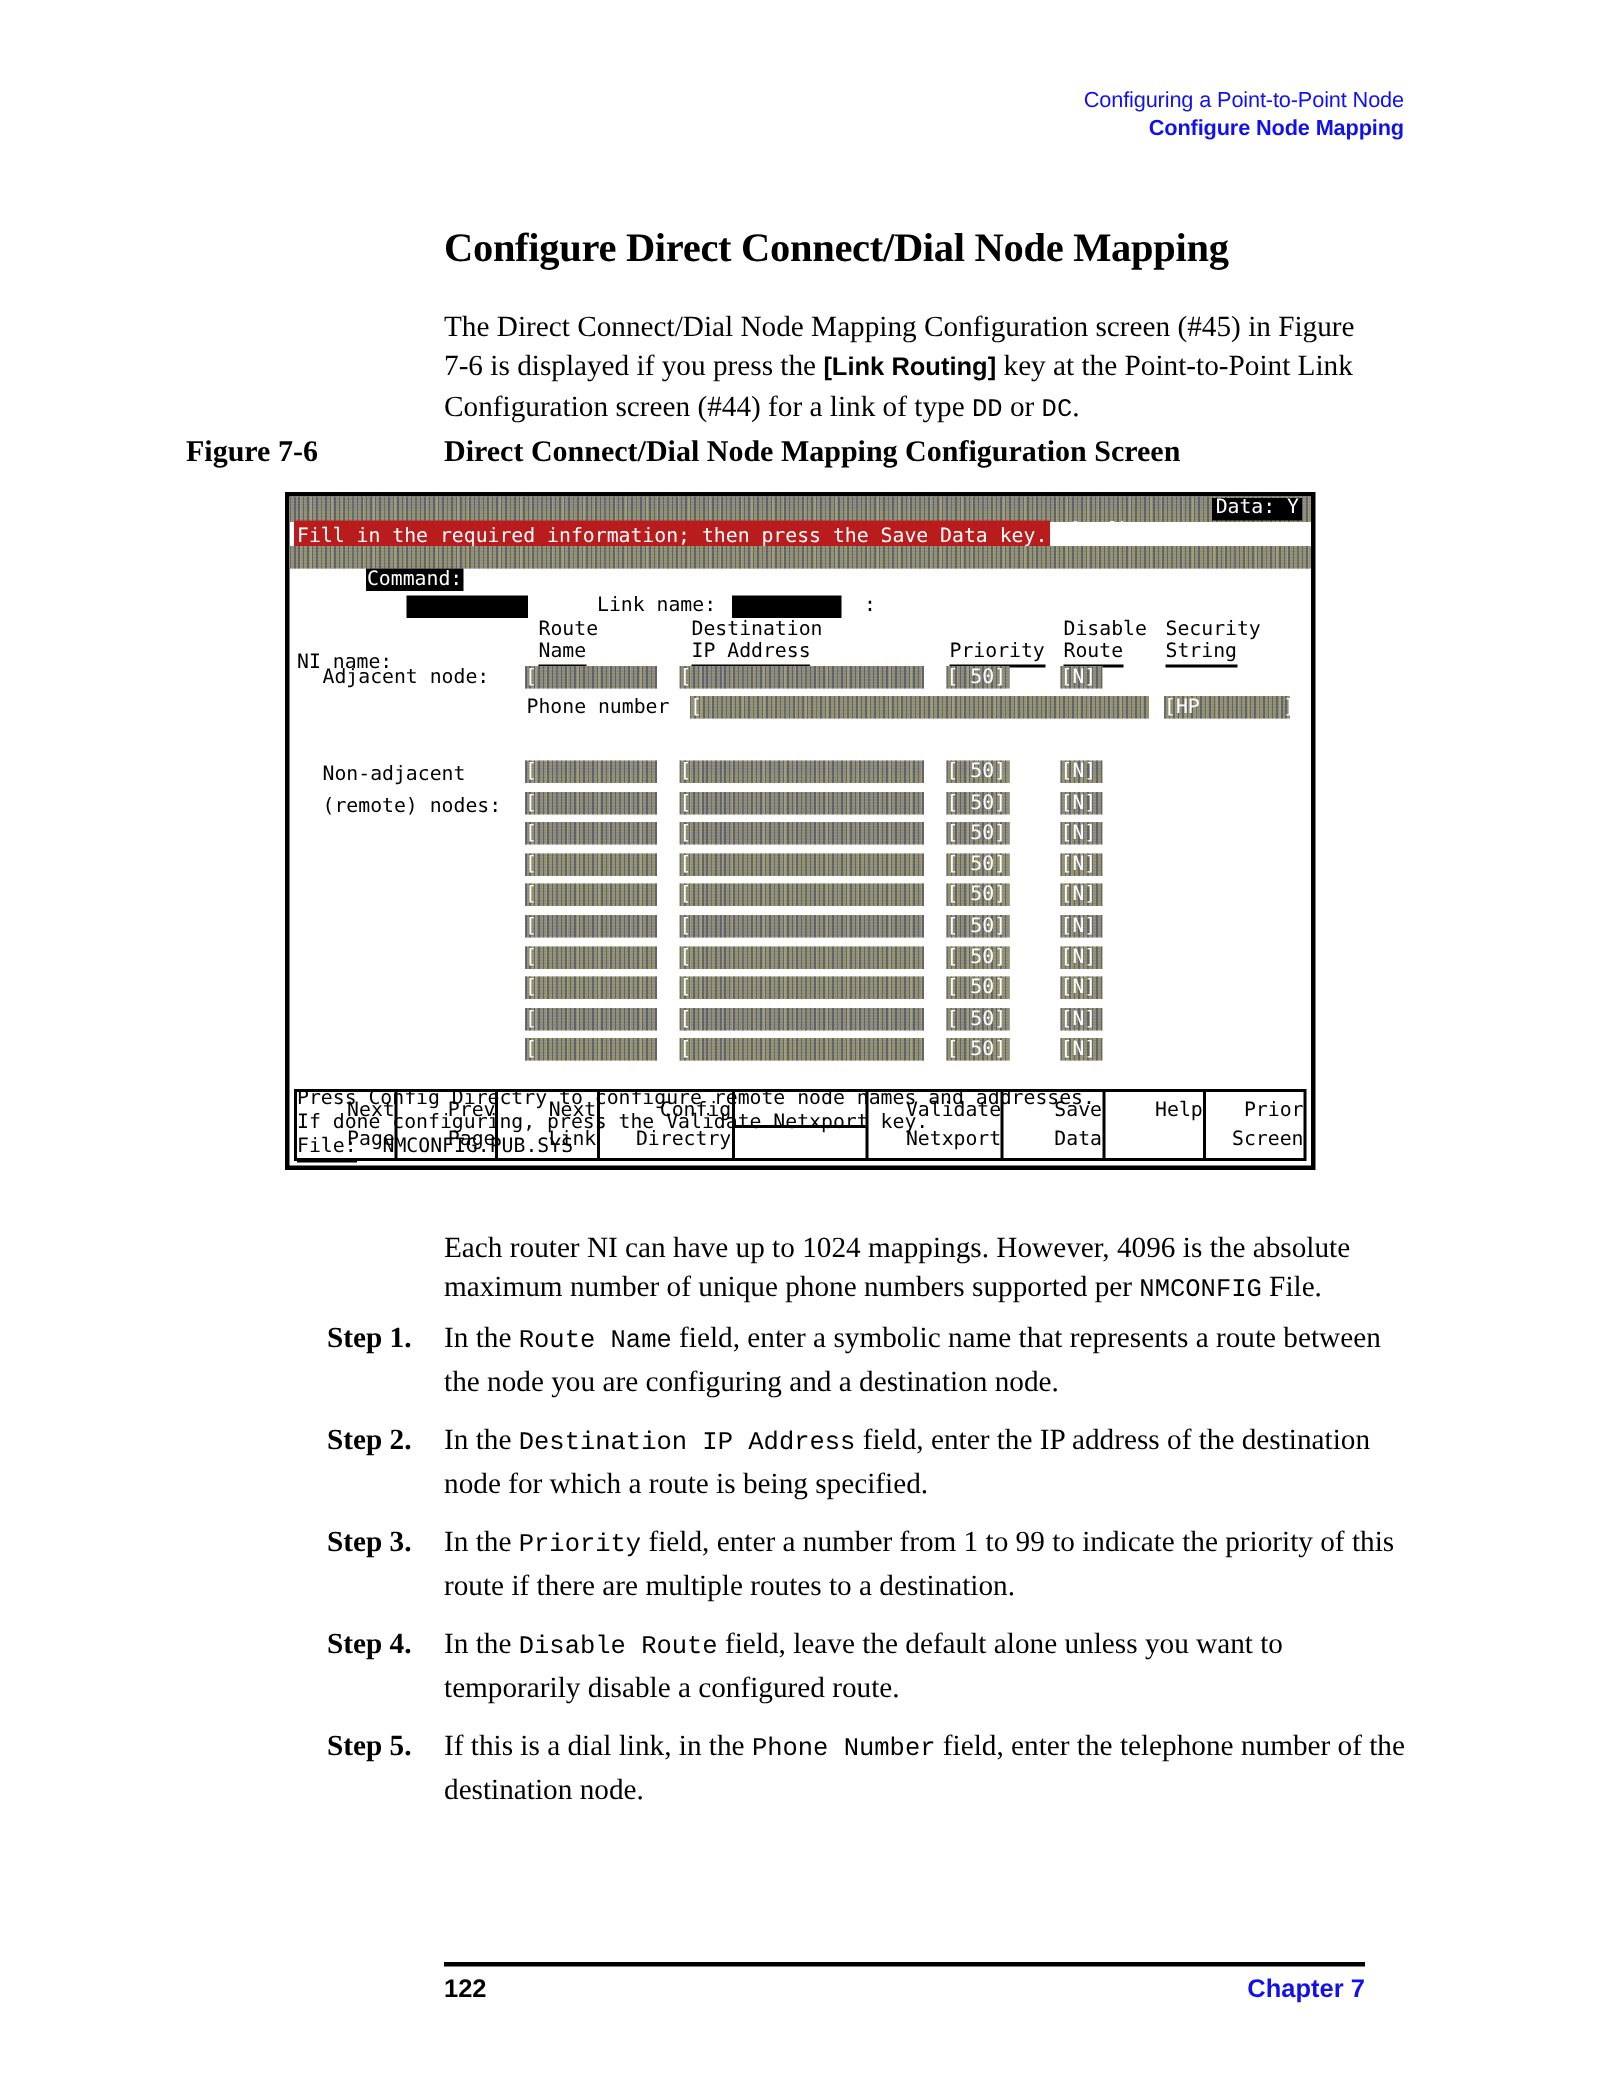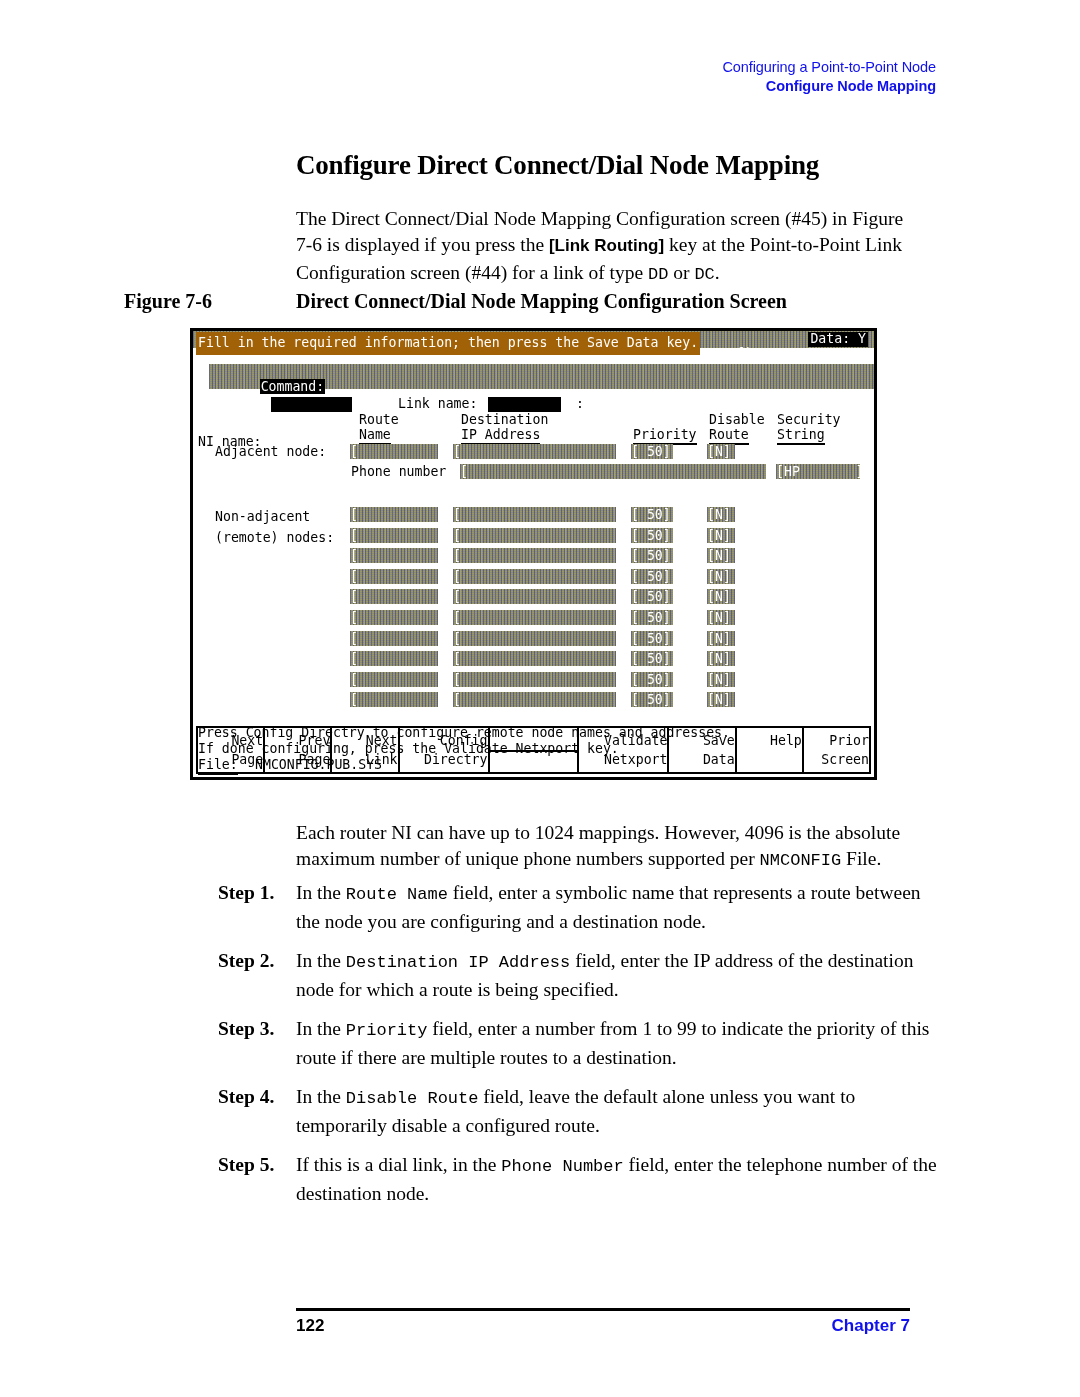--- a/index.html
+++ b/index.html
@@ -130,36 +130,35 @@
   .statusbar .dataflag {
     position: absolute;
     right: 6px;
     top: 1px;
     background: #000000;
     color: #ffffff;
     padding: 0 2px;
   }
   .promptline {
     position: absolute;
-    left: 3px; top: 1px;
-    color: #ffffff;
-    background: #a16207;
+    left: 3px; top: 16px;
+    color: #ffffff;
+    background: #b91c1c;
     white-space: pre;
     padding: 4px 2px;
   }
   .cmdline {
     position: absolute;
     left: 0; top: 33px;
     width: 100%;
-    height: 25px;
+    height: 15px;
     color: #ffffff;
     white-space: pre;
     padding: 1px 0 0 3px;
     box-sizing: border-box;
-    margin-left: 16px;
   }
 
   
   .inv {
     background: #000000;
     color: #ffffff;
     padding: 0 1px;
   }
 
   .lbl { position: absolute; white-space: pre; color: #000; }

